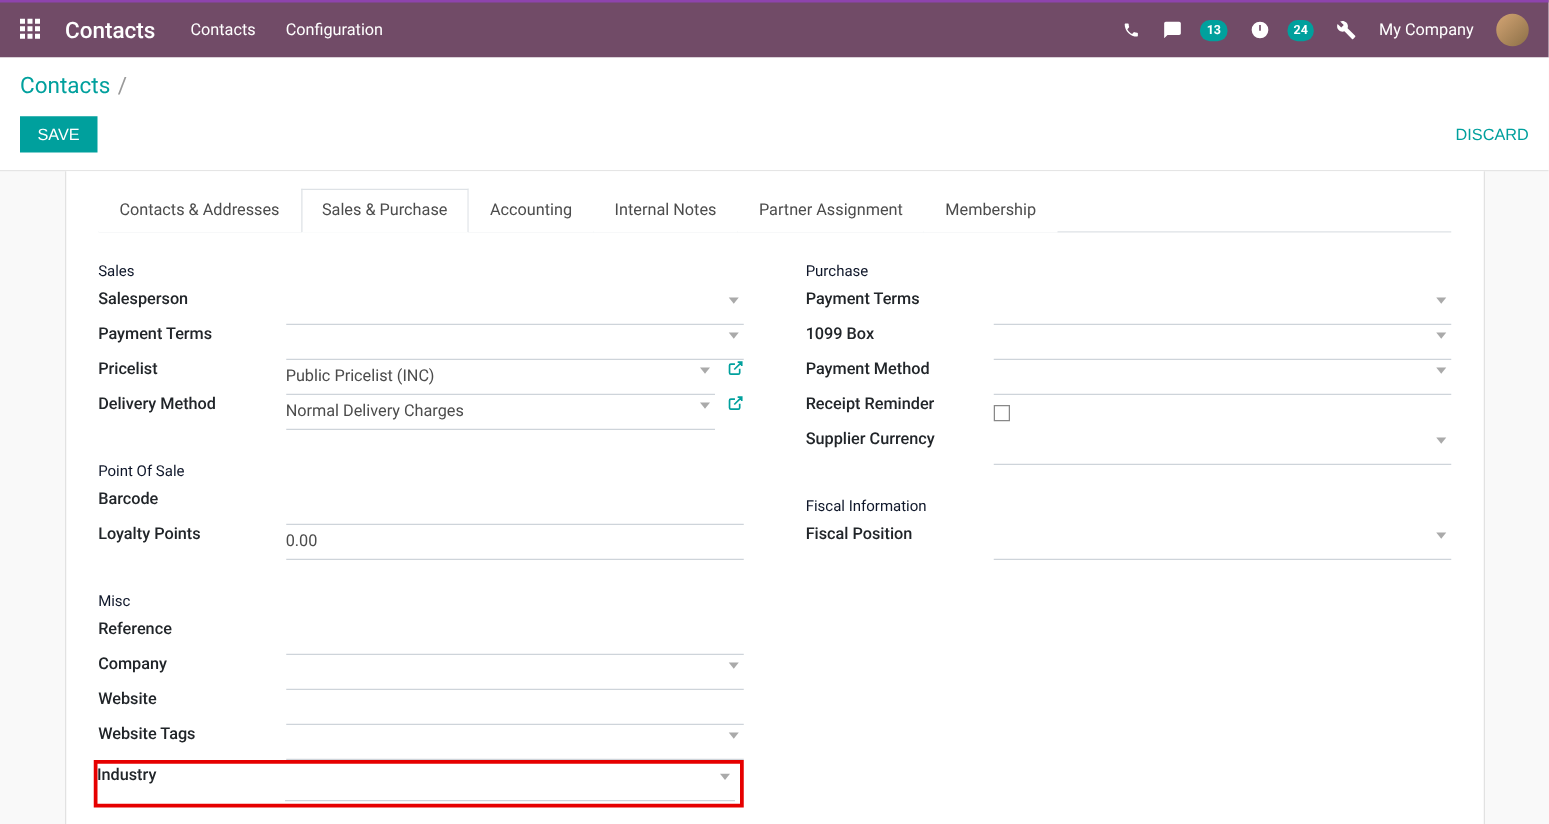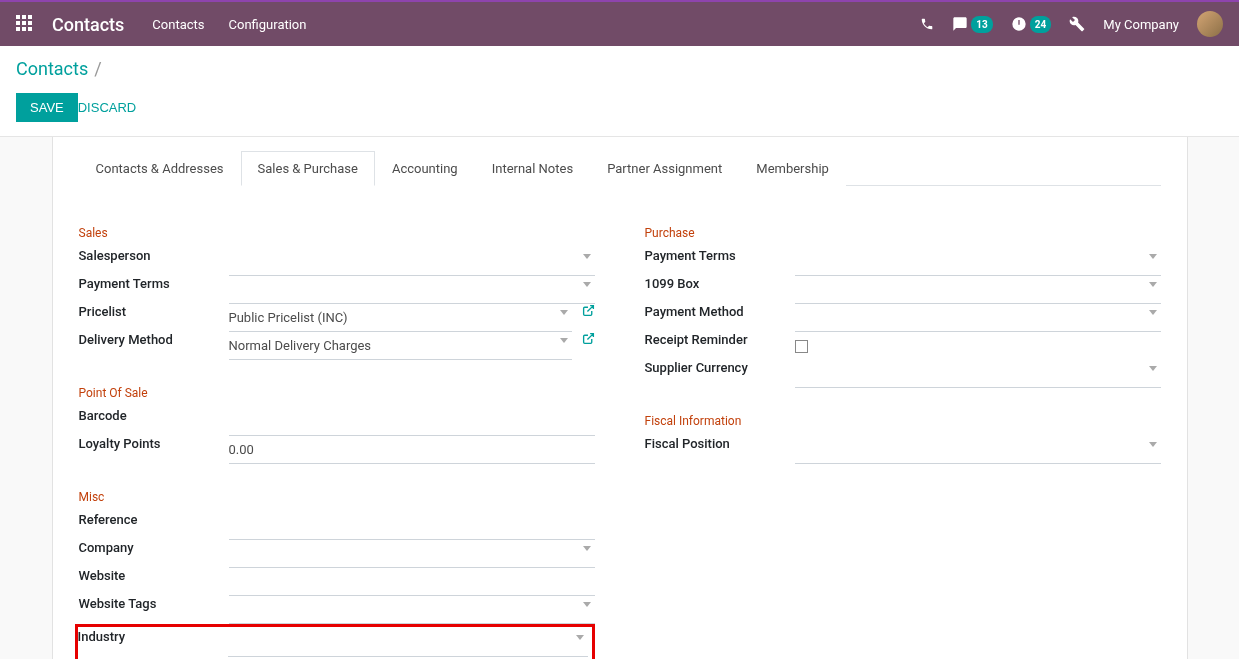--- a/index.html
+++ b/index.html
@@ -7,45 +7,45 @@
 
 
 .topnav { background: #714B67; height: 46px; display: flex; align-items: center; padding: 0 16px; color: #fff; border-top: 2px solid #8e44ad; }
 .topnav .apps-icon { width: 18px; height: 18px; display: grid; grid-template-columns: repeat(3, 4px); grid-template-rows: repeat(3, 4px); gap: 2px; margin-right: 18px; cursor: pointer; }
 .topnav .apps-icon span { background: #fff; width: 4px; height: 4px; }
 .topnav .brand { font-size: 18px; font-weight: 500; margin-right: 28px; }
 .topnav .menu-item { font-size: 13px; color: #fff; margin-right: 24px; cursor: pointer; }
 .topnav .spacer { flex: 1; }
 .topnav .right { display: flex; align-items: center; gap: 18px; }
 .icon-btn { color: #fff; cursor: pointer; display: flex; align-items: center; position: relative; }
-.badge { background: #00A09D; color: #fff; font-size: 10px; font-weight: bold; padding: 3px 5px; border-radius: 8px; margin-left: 3px; }
+.badge { background: #00A09D; color: #fff; font-size: 10px; font-weight: bold; padding: 3px 5px; border-radius: 8px; margin-left: 14px; }
 .avatar { width: 26px; height: 26px; border-radius: 50%; background: linear-gradient(135deg,#d4a574,#8b6f47); }
 
 
 .page-header { background: #fff; padding: 12px 16px 14px; border-bottom: 1px solid #e5e5e5; }
 .breadcrumb { font-size: 18px; color: #6b6b6b; display: flex; gap: 6px; align-items: baseline; margin-bottom: 14px; }
 .breadcrumb a { color: #00A09D; text-decoration: none; cursor: pointer; }
 .breadcrumb .sep { color: #999; }
-.btn-row { display: flex; align-items: center; }
+.btn-row { display: flex; align-items: center; justify-content: space-between; }
 .btn-primary { background: #00A09D; color: #fff; border: none; padding: 7px 14px; font-size: 13px; font-weight: 500; cursor: pointer; }
 .btn-link { background: none; border: none; color: #00A09D; font-size: 13px; cursor: pointer; font-weight: 500; }
 
 
 .sheet-wrap { padding: 0; display: flex; justify-content: center; }
 .sheet { background: #fff; width: 1136px; margin-top: 0; border: 1px solid #e2e2e2; border-top: none; padding: 14px 26px 30px; }
 
 
 .tabs { display: flex; border-bottom: 1px solid #dee2e6; margin-bottom: 24px; }
 .tab { padding: 9px 16px; border: 1px solid transparent; border-bottom: none; color: #4c4c4c; cursor: pointer; font-size: 13px; background: #fff; margin-bottom: -1px; }
 .tab.active { border-color: #dee2e6; border-bottom: 1px solid #fff; }
 
 
 .form-cols { display: flex; gap: 50px; }
 .form-col { flex: 1; }
-.section-title { font-size: 12px; color: #c2410c; margin: 16px 0 8px; font-weight: 400; }
+.section-title { font-size: 12px; color: #0f172a; margin: 0 0 8px; font-weight: 400; }
 .form-group { margin-bottom: 26px; }
 .form-row { display: flex; min-height: 28px; }
 .form-label { width: 150px; color: #212529; font-weight: 500; font-size: 13px; flex-shrink: 0; }
 .form-field { flex: 1; position: relative; border-bottom: 1px solid #ced4da; min-height: 24px; display: flex; align-items: center; padding-bottom: 0; }
 .form-field.nb { border-bottom: none; }
 .dropdown-caret { position: absolute; right: 4px; top: 6px; width: 0; height: 0; border-left: 4px solid transparent; border-right: 4px solid transparent; border-top: 5px solid #aaa; }
 .ext-link { color: #00A09D; margin-left: 10px; cursor: pointer; font-size: 13px; }
 .checkbox { width: 13px; height: 13px; border: 1px solid #888; background: #fff; }
 
 

